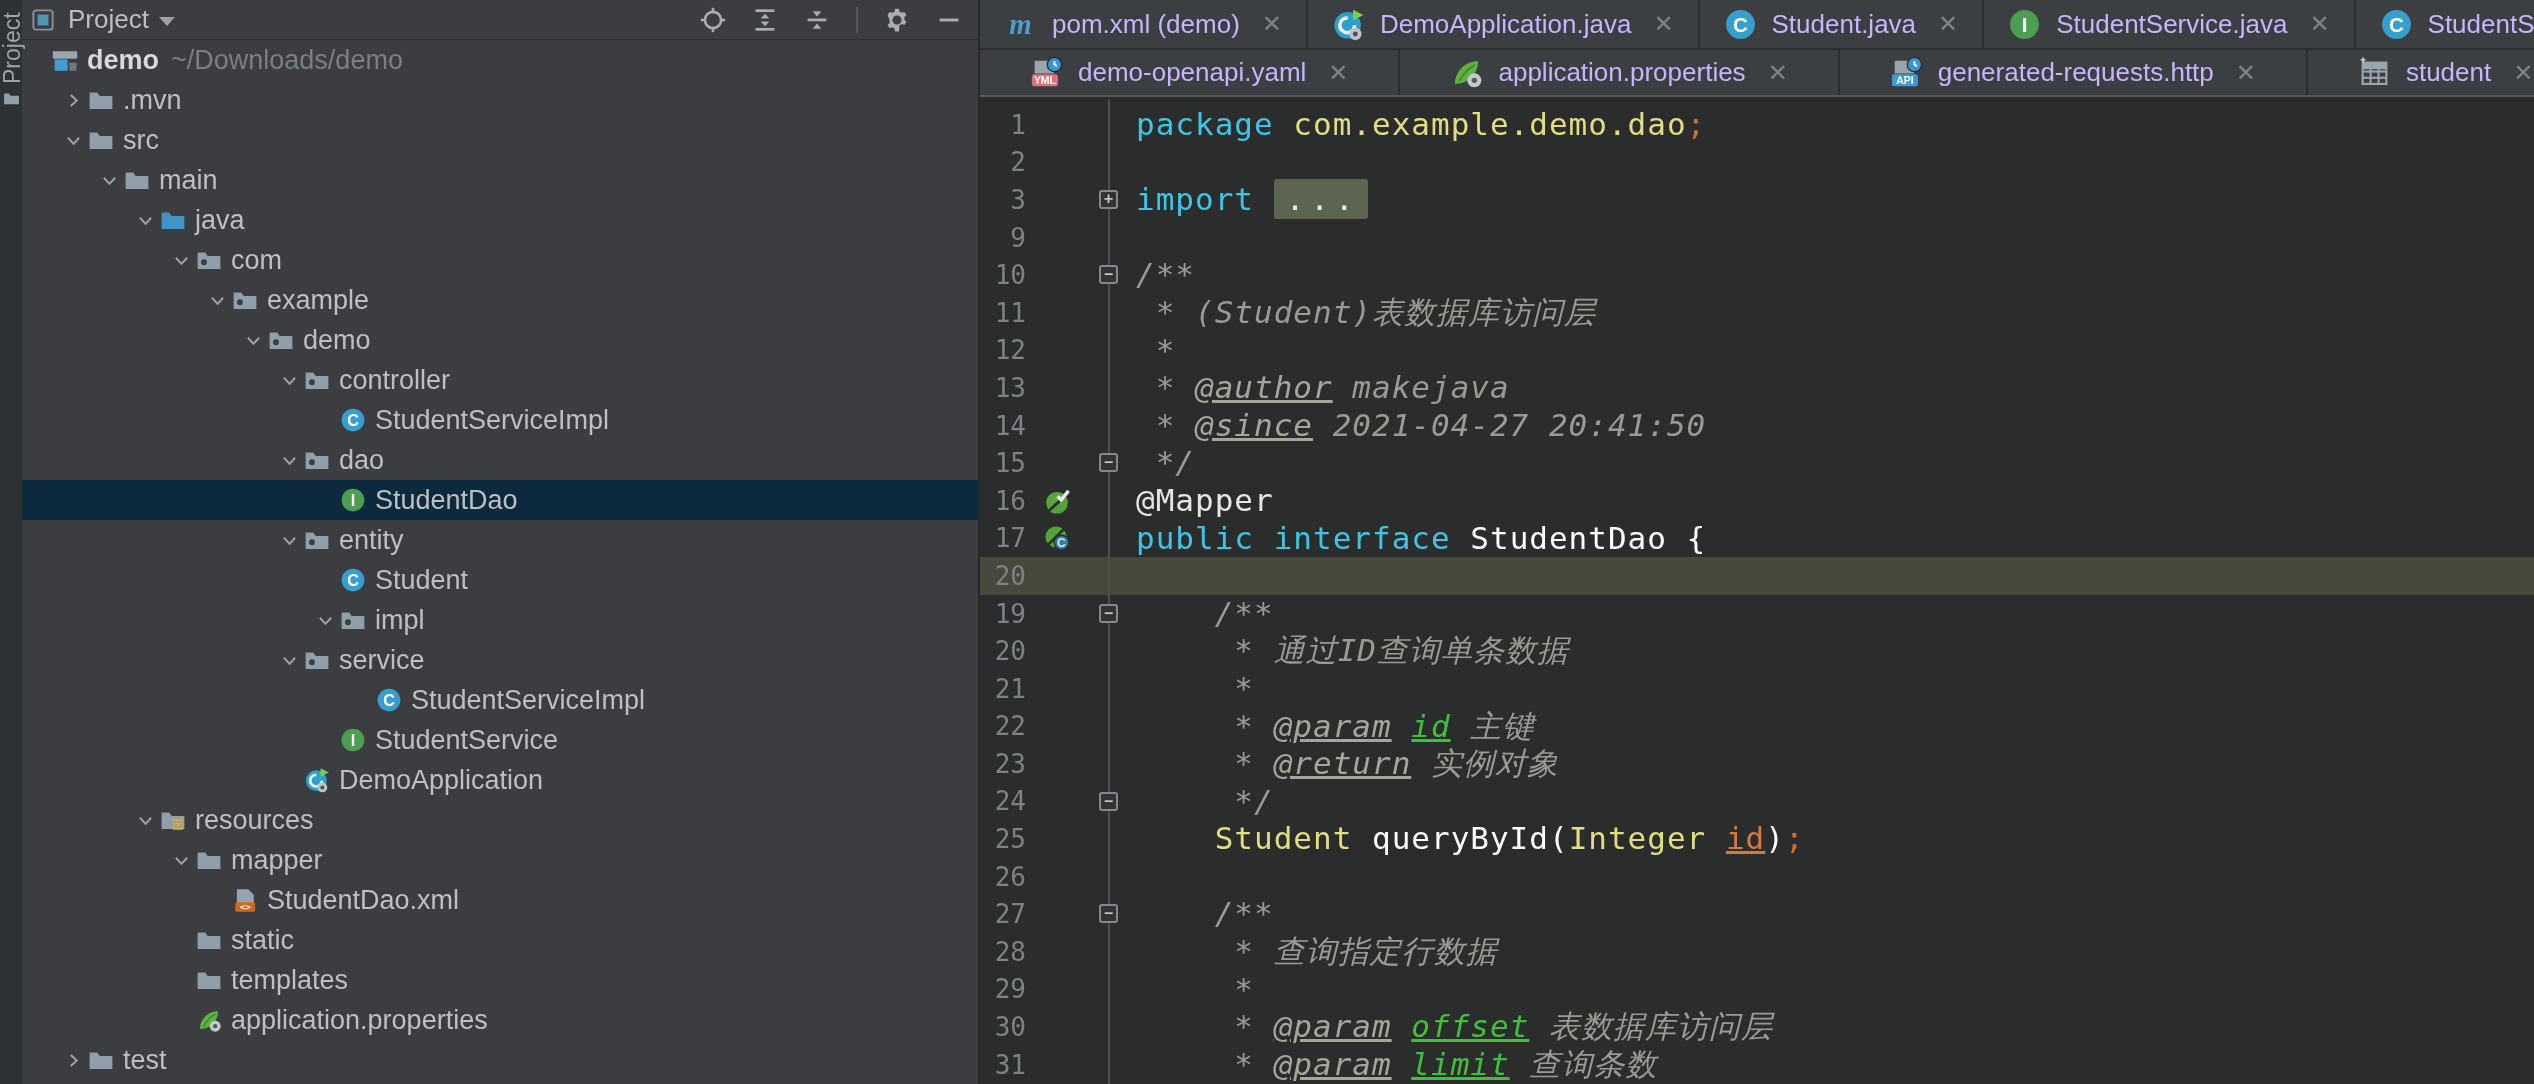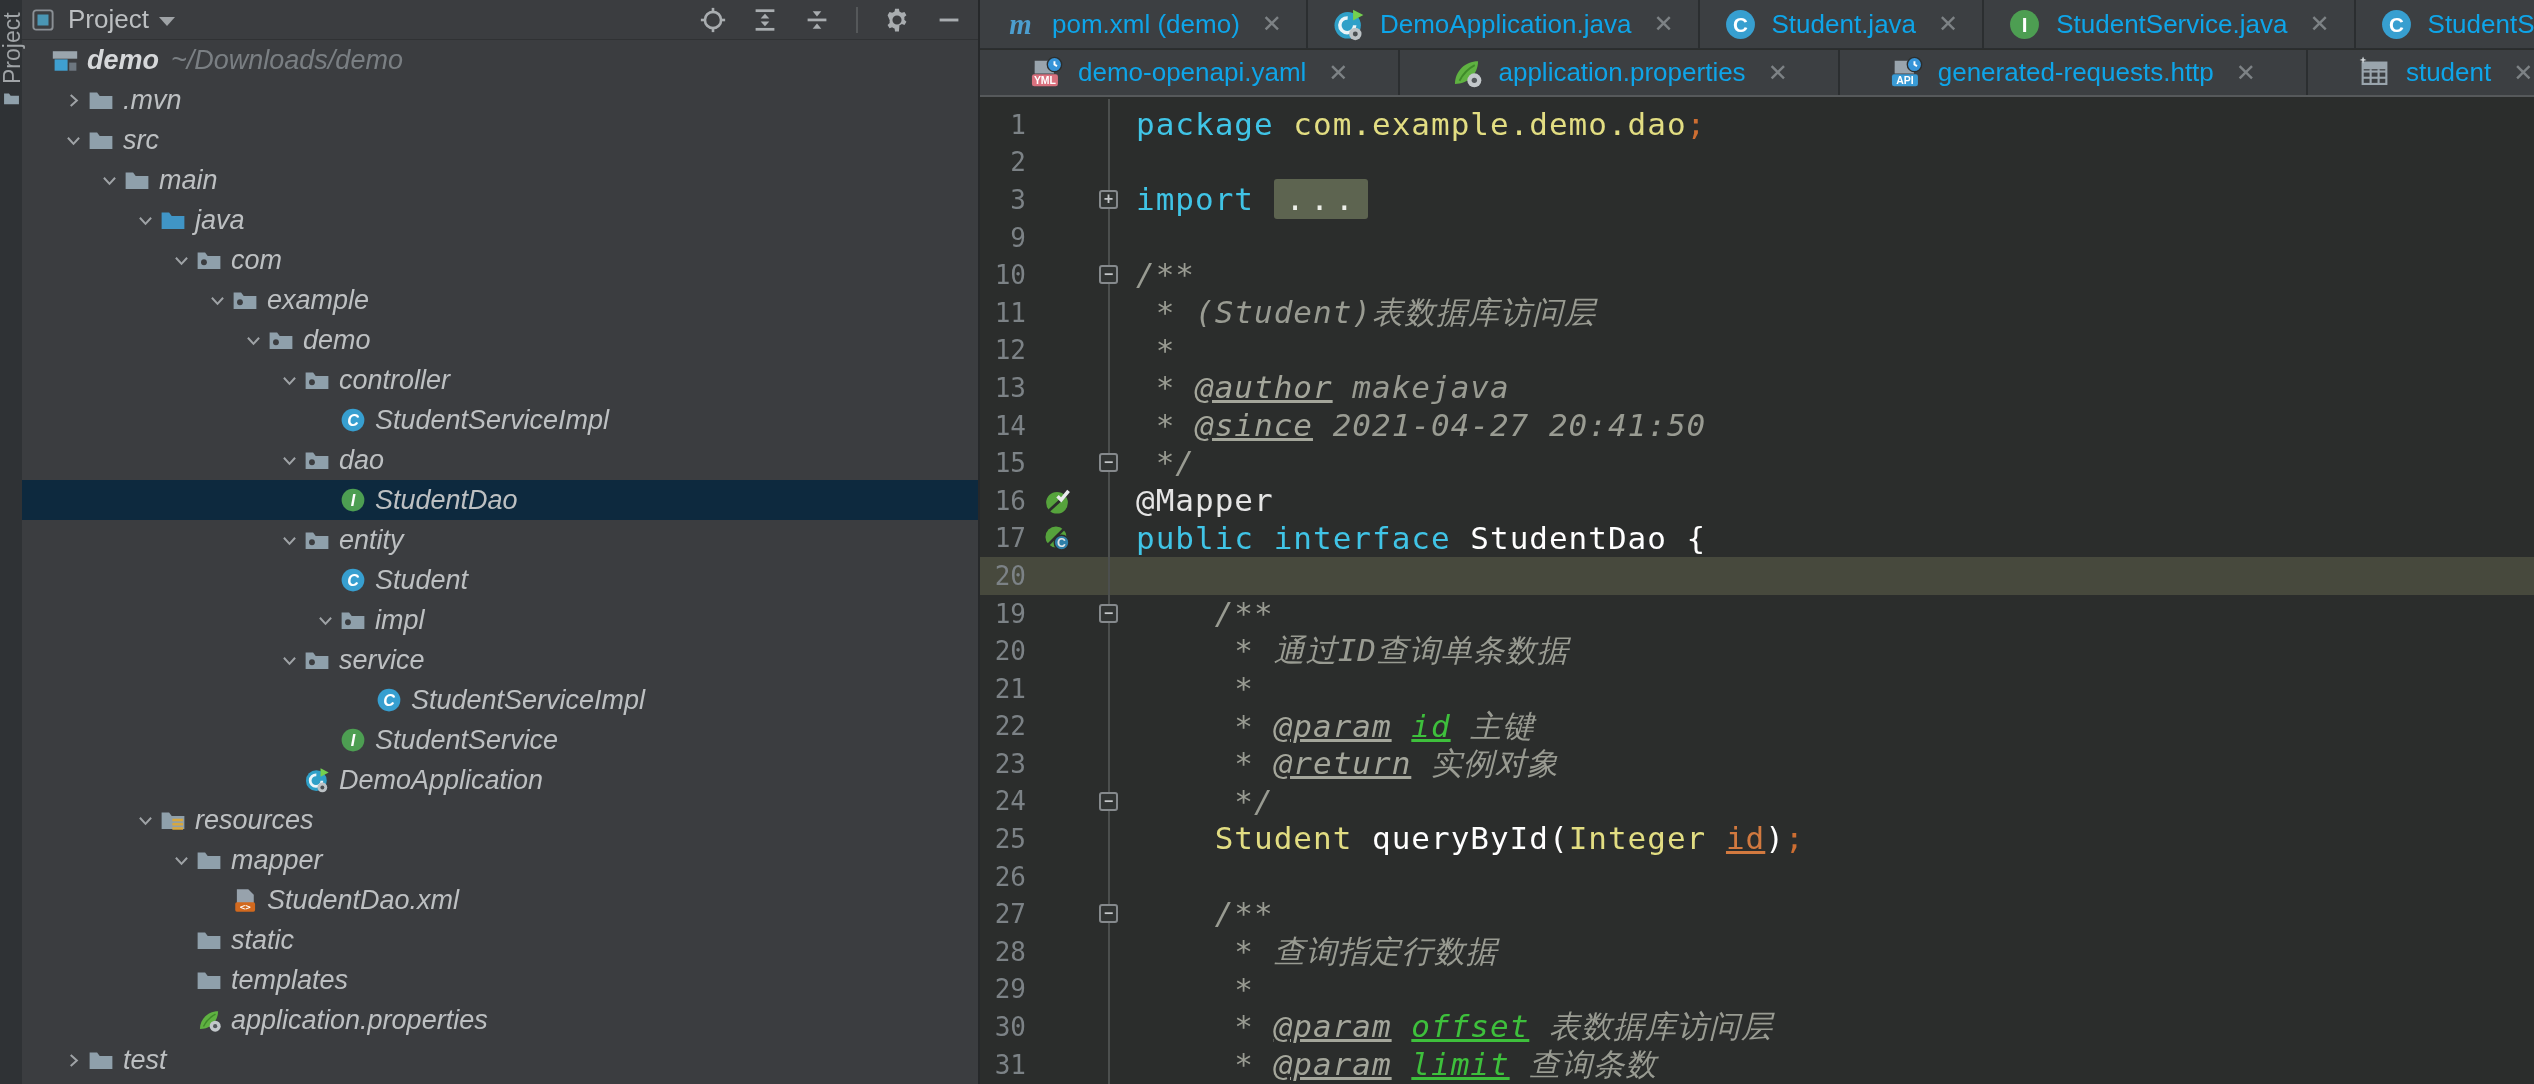--- a/index.html
+++ b/index.html
@@ -19,41 +19,41 @@
   .phead{position:absolute;left:0;top:0;right:0;height:40px;display:flex;align-items:center;
     padding:0 16px 0 10px;border-bottom:1px solid #303234;}
   .phead .tool-ic{width:22px;height:22px;margin-right:14px;}
   .phead .title{color:#bcbfc1;font-size:26px;margin-right:10px;}
   .caret{width:0;height:0;border-left:8px solid transparent;border-right:8px solid transparent;
     border-top:9px solid #9fa3a6;margin-top:3px;}
   .phead .spacer{flex:1;}
   .hicon{width:26px;height:26px;margin-left:26px;}
   .hsep{width:2px;height:26px;background:#55585a;margin-left:26px;}
 
-  .tree{position:absolute;left:0;top:40px;right:0;bottom:0;overflow:hidden;font-style:italic;}
+  .tree{position:absolute;left:0;top:40px;right:0;bottom:0;overflow:hidden;}
   .trow{height:40px;display:flex;align-items:center;white-space:nowrap;cursor:default;}
   .trow.sel{background:#0d293e;}
   .chev{width:30px;height:26px;flex:0 0 30px;display:flex;align-items:center;justify-content:center;}
   .ticon{width:26px;height:26px;flex:0 0 26px;margin-right:9px;}
   .tlabel{color:#bdc0c2;font-size:27px;}
   .tlabel.b{font-weight:bold;color:#d6d8da;}
   .thint{color:#7a7f83;font-size:27px;margin-left:12px;}
 
   
   .vdivider{position:absolute;left:978px;top:0;width:2px;height:100%;background:#26282a;z-index:4;}
 
   
   .tabrow{position:absolute;left:980px;right:0;display:flex;background:#333639;overflow:hidden;}
   .tabrow1{top:0;height:49px;border-bottom:1px solid #2b2e30;}
   .tabrow2{top:50px;height:47px;border-bottom:2px solid #56595b;}
   .tab{display:flex;align-items:center;background:#3c3f42;border-right:2px solid #2b2e30;
     padding:0 24px;height:100%;flex:0 0 auto;cursor:default;}
   .tabrow2 .tab{padding:4px 50px;}
   .tab .ticn{width:33px;height:33px;margin-right:15px;flex:0 0 33px;}
-  .tab .tname{color:#0ea5e9;font-size:26px;}
+  .tab .tname{color:#c4b5fd;font-size:26px;}
   .tab .tclose{color:#7d8285;font-size:24px;margin-left:22px;}
 
   
   .editor{position:absolute;left:980px;top:99px;right:0;bottom:0;background:#2b2d2c;overflow:hidden;}
   .vline{position:absolute;left:128px;top:0;bottom:0;width:2px;background:#4c4f4e;z-index:3;pointer-events:none;}
   .rows{position:absolute;left:0;top:7px;right:0;}
   .crow{height:37.6px;display:flex;align-items:center;position:relative;}
   .crow.cur{background:#47493d;}
   .ln{width:60px;flex:0 0 60px;padding-right:14px;text-align:right;color:#7c8286;
       font-family:"DejaVu Sans Mono",monospace;font-size:26px;}

